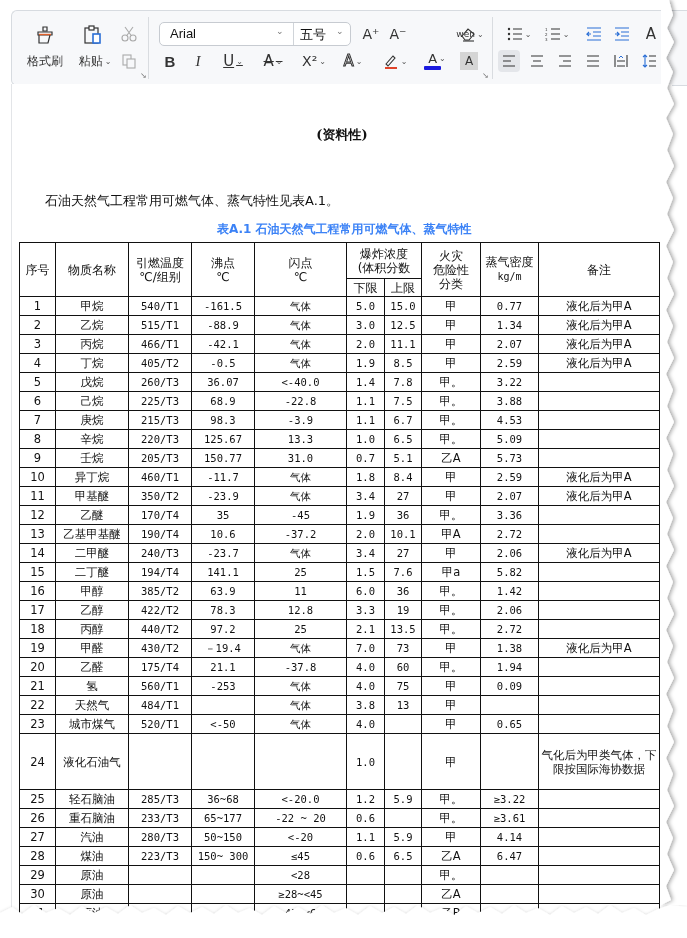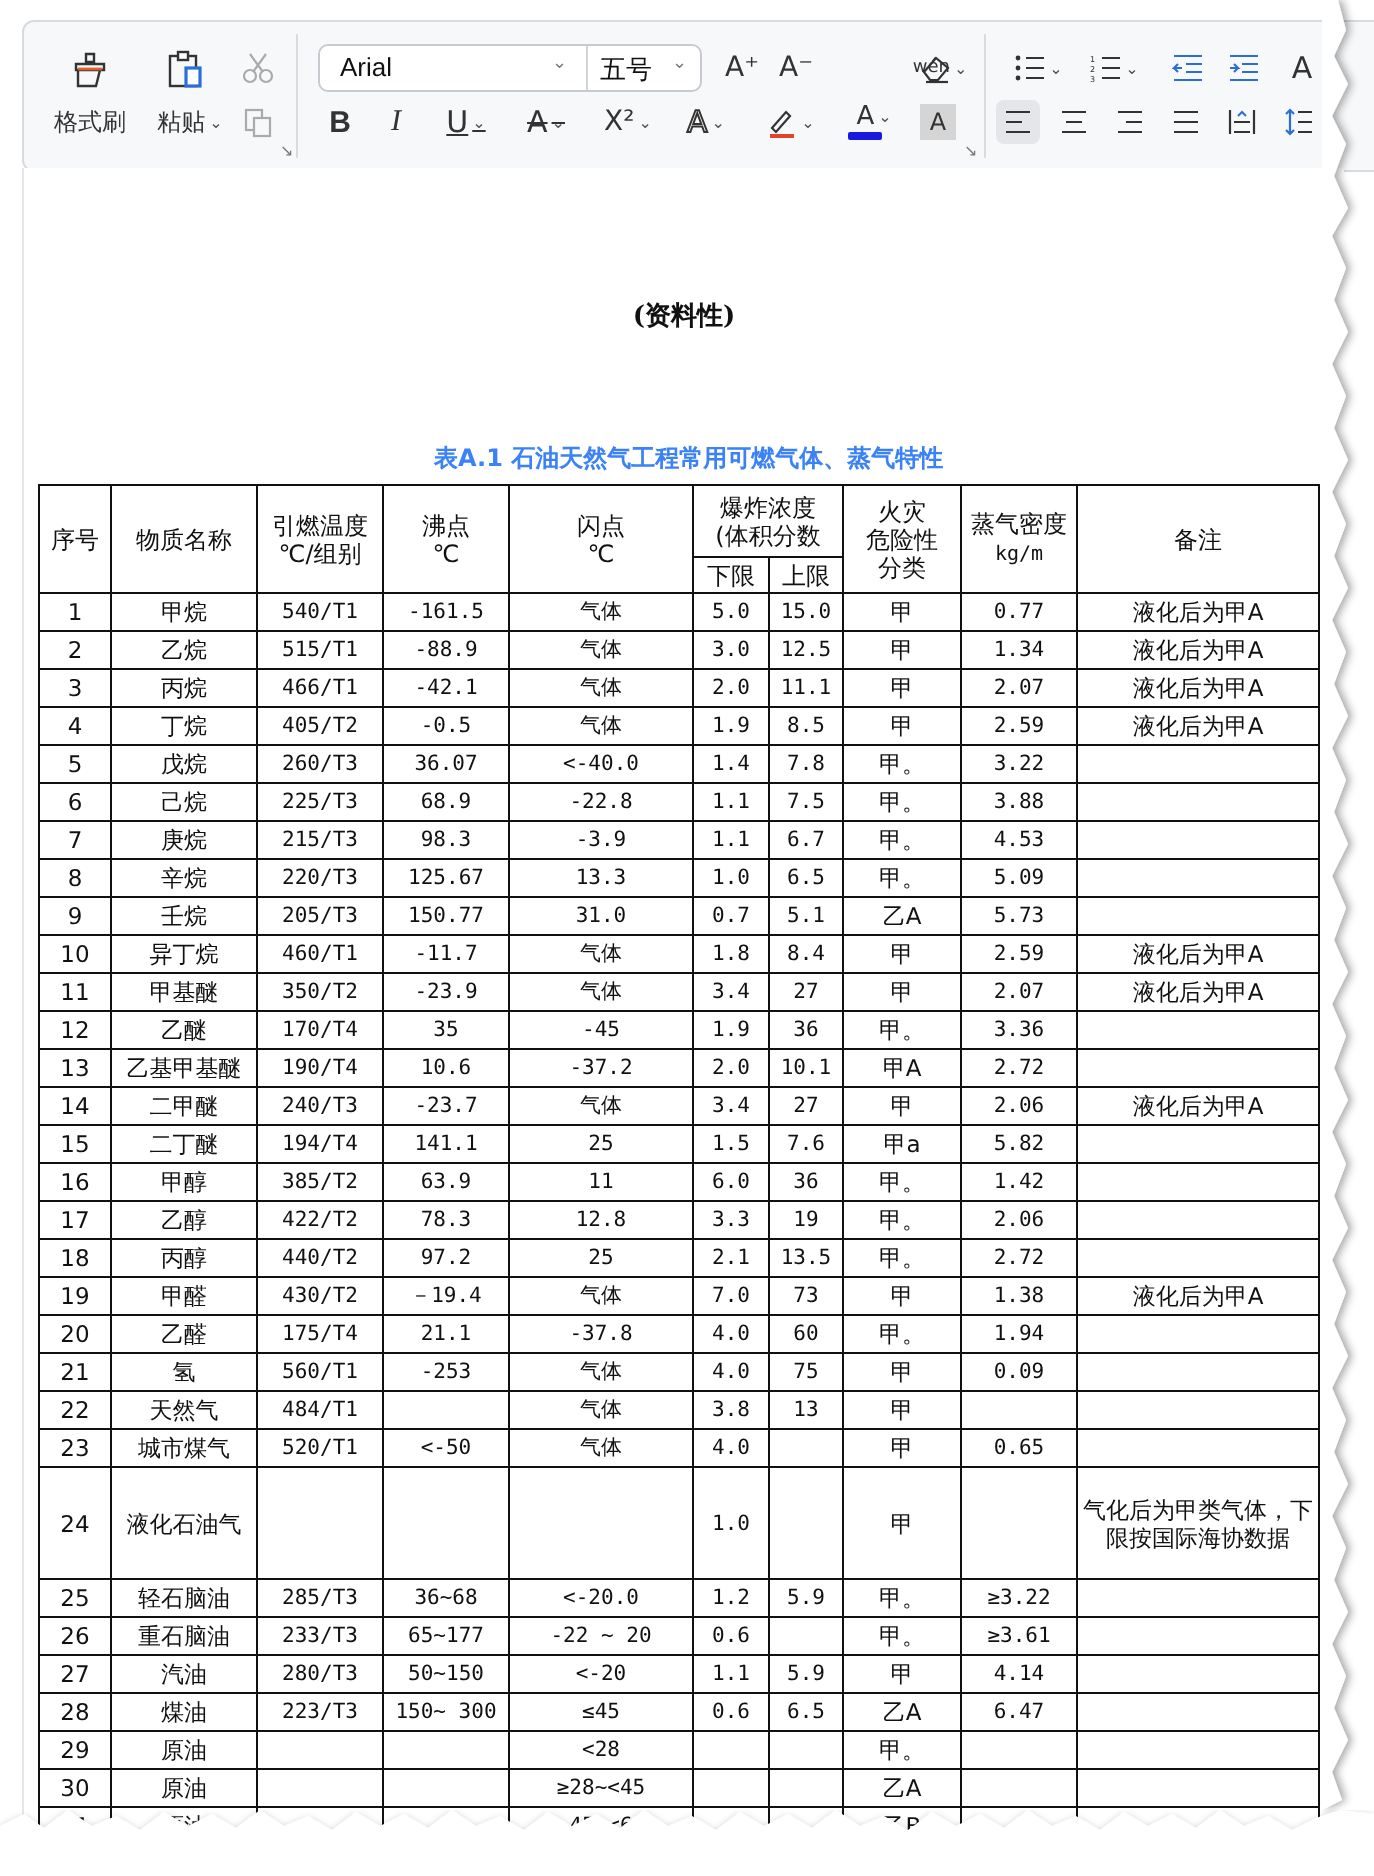--- a/index.html
+++ b/index.html
@@ -214,21 +214,22 @@
   </div>
   <div class="rib-icon" style="left:626px;top:39px;width:22px;height:22px;">
     <svg width="14" height="14" viewBox="0 0 14 14">
         <path d="M3 1v12M1 3l2-2 2 2M1 11l2 2 2-2" stroke="#2b6fd6" fill="none" stroke-width="1.1"></path>
         <path d="M7 2h7M7 7h7M7 12h7" stroke="#333" stroke-width="1.1"></path>
       </svg>
   </div>
 </div>
 
 <div class="page">
-  <div class="heading" style="top:42px;margin-top:23px;">(资料性)</div>
+  <div class="heading" style="top:42px;">(资料性)</div>
+  <div class="intro" style="left:33px;top:108px;">石油天然气工程常用可燃气体、蒸气特性见表A.1。</div>
   <div class="caption" style="left:205px;top:137px;">表A.1 石油天然气工程常用可燃气体、蒸气特性</div>
 </div>
 
 <table class="tbl">
   <colgroup>
     <col style="width:36px">
       <col style="width:73px">
       <col style="width:63px">
       <col style="width:63px">
     <col style="width:92px">

